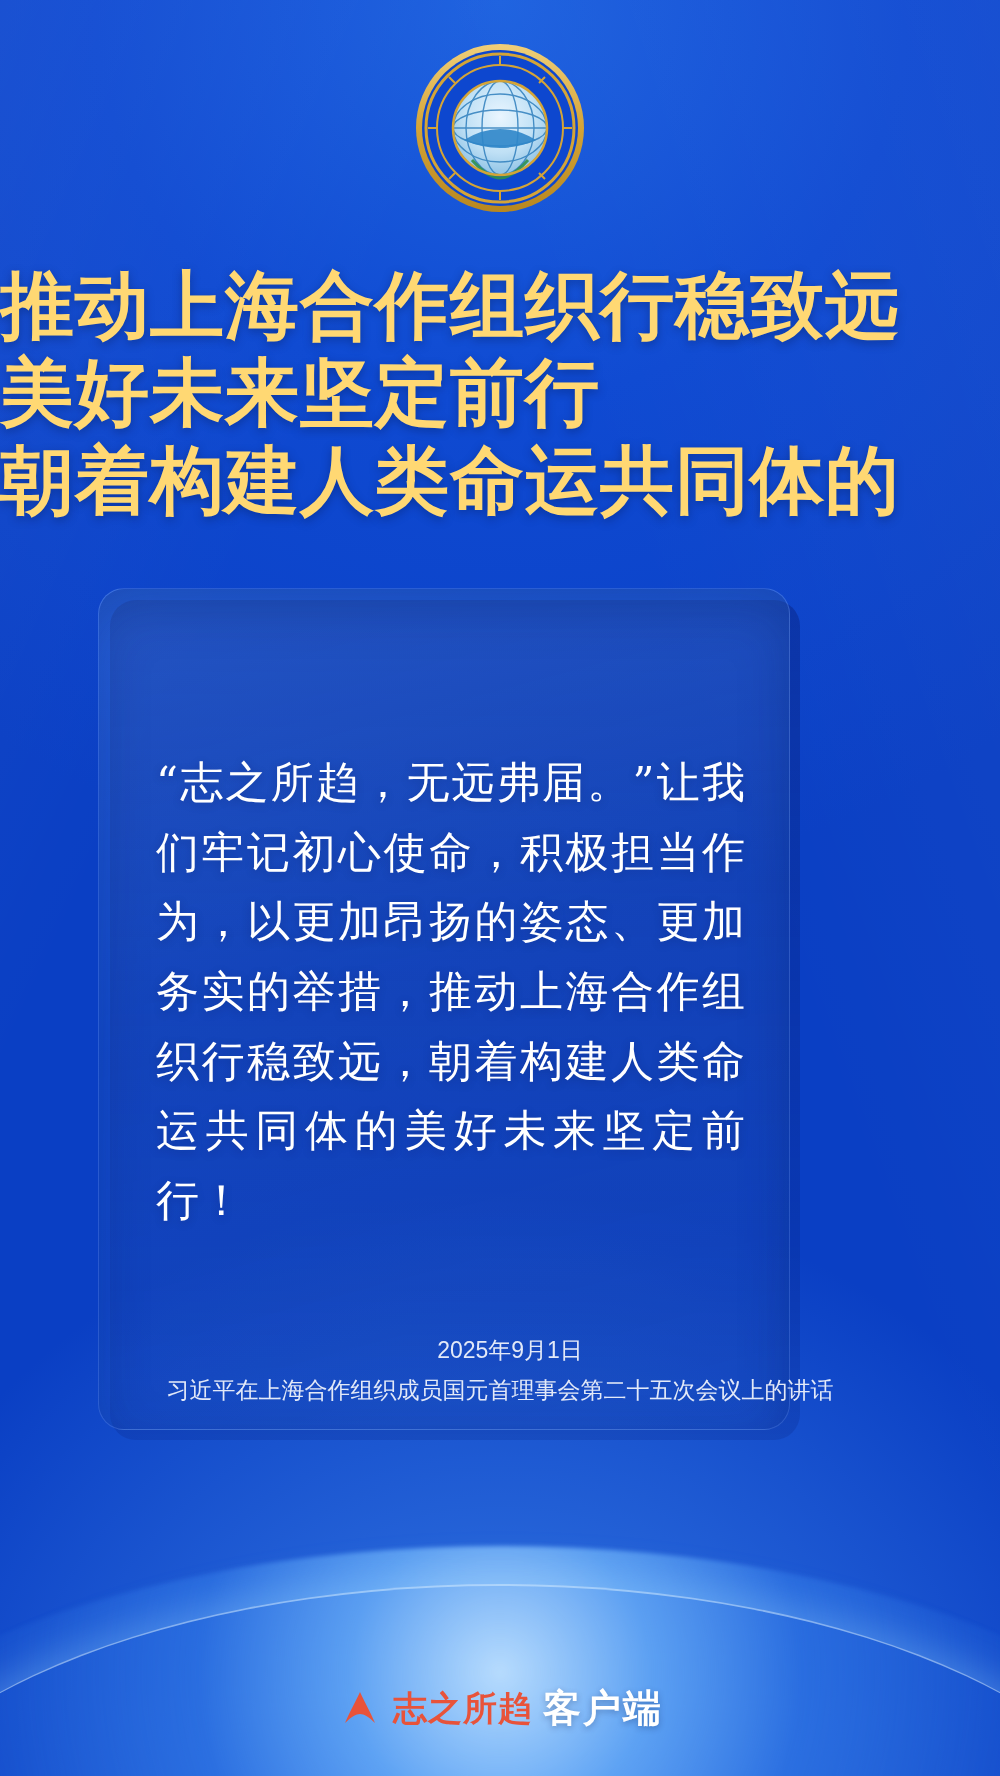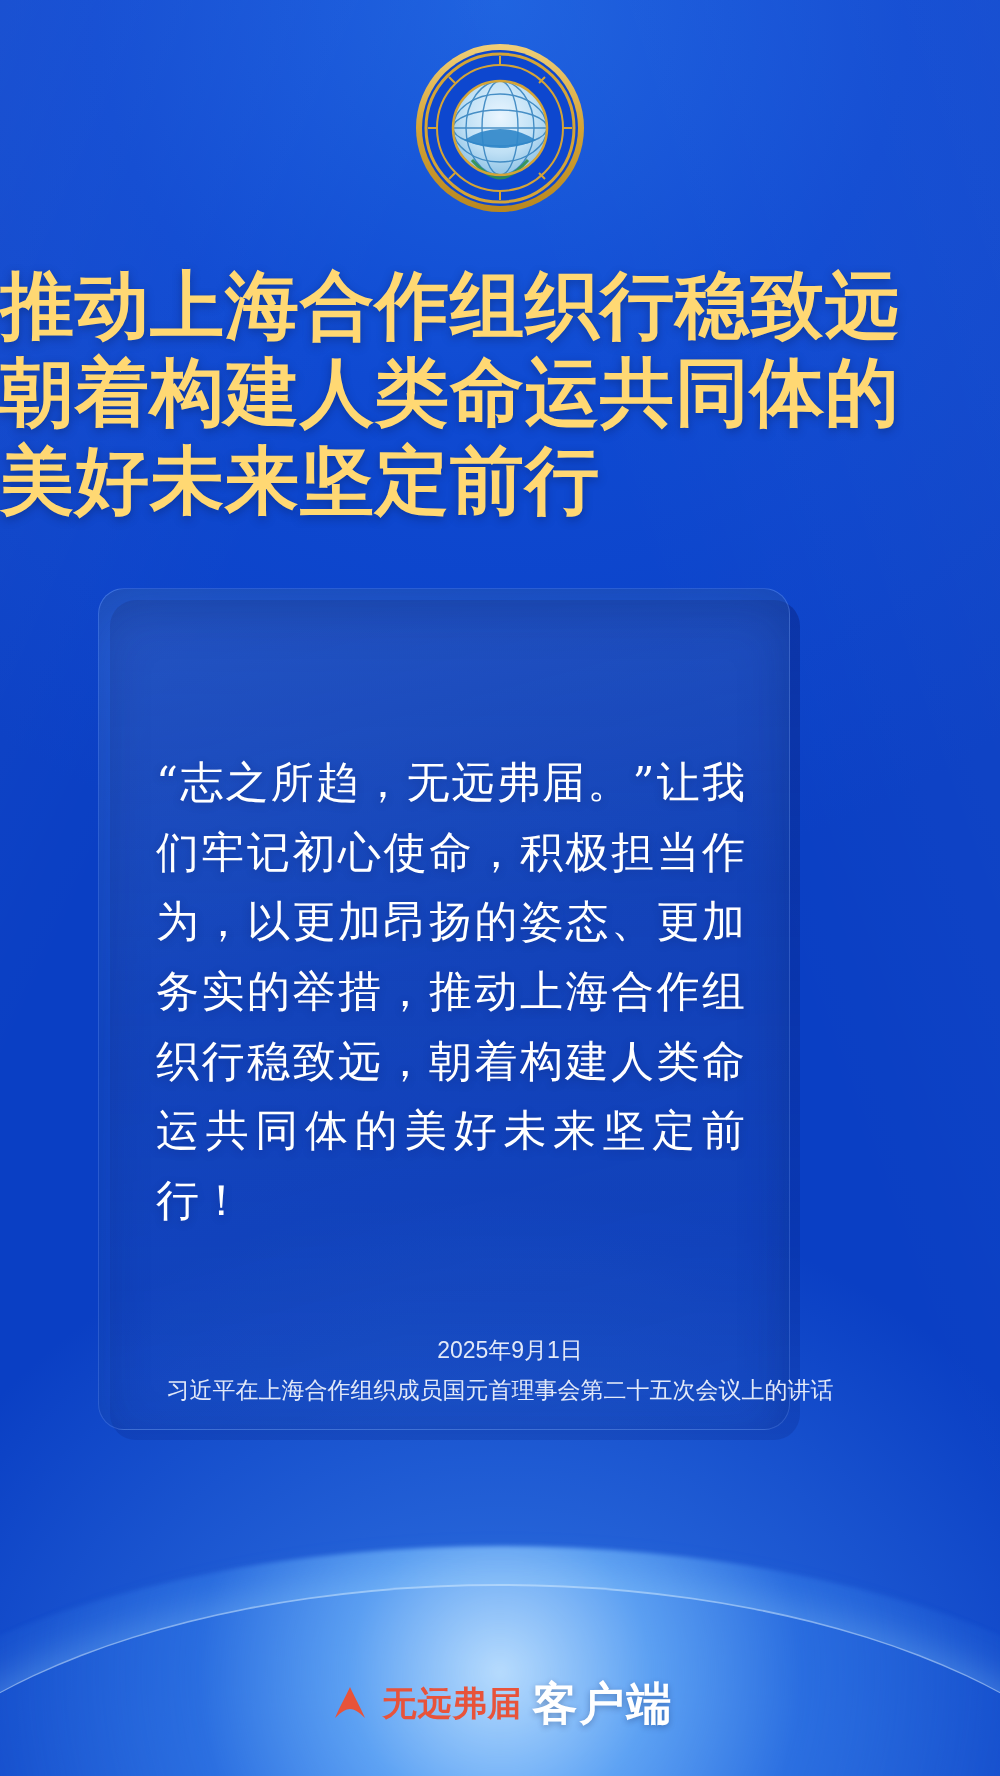--- a/index.html
+++ b/index.html
@@ -155,21 +155,21 @@
     justify-content: center;
     gap: 10px;
   }
   .footer .mark {
     width: 46px;
     height: 40px;
     position: relative;
   }
   .footer .rd-text {
     color: #ffffff;
-    font-size: 45px;
+    font-size: 38px;
     font-weight: bold;
     letter-spacing: 2px;
     font-family: Liberation Mono, monospace;
     text-shadow: 0 2px 6px rgba(0,20,70,0.3);
     text-align: right;
   }
   .footer .rd-red {
     color: #e8533a;
     font-size: 34px;
     font-weight: bold;
@@ -221,38 +221,38 @@
           <path d="M58 118 q16 18 28 18 q12 0 28 -18"></path>
         </g>
         <path d="M50 98 q36 -22 72 0 q-36 16 -72 0z" fill="#2f86c9" opacity="0.9"></path>
         <circle cx="86" cy="86" r="47" fill="none" stroke="#d4a437" stroke-width="2.5"></circle>
       </svg>
     </div>
   </div>
 
   <div class="headline">
     <span class="l">推动上海合作组织行稳致远</span>
+    <span class="l">美好未来坚定前行</span>
     <span class="l">朝着构建人类命运共同体的</span>
-    <span class="l">美好未来坚定前行</span>
   </div>
 
   <div class="card-shadow"></div>
   <div class="card"></div>
   <div class="quote">“志之所趋，无远弗届。”让我们牢记初心使命，积极担当作为，以更加昂扬的姿态、更加务实的举措，推动上海合作组织行稳致远，朝着构建人类命运共同体的美好未来坚定前行！</div>
 
   <div class="attrib">
     <span class="date">2025年9月1日</span>
     <span class="src">习近平在上海合作组织成员国元首理事会第二十五次会议上的讲话</span>
   </div>
 
   <div class="globe"></div>
   <div class="globe-arc"></div>
 
   <div class="footer">
     <div class="mark">
       <svg viewBox="0 0 46 40" width="46" height="40" aria-hidden="true">
         <path d="M8 34 C14 20 20 10 23 3 C26 10 32 20 38 34 C32 28 27 25 23 25 C19 25 14 28 8 34 Z" fill="#e8533a"></path>
       </svg>
     </div>
-    <span class="rd-red">无远弗届</span>
+    <span class="rd-red">志之所趋</span>
     <span class="rd-text">客户端</span>
   </div>
 </div>
 
 </body></html>

